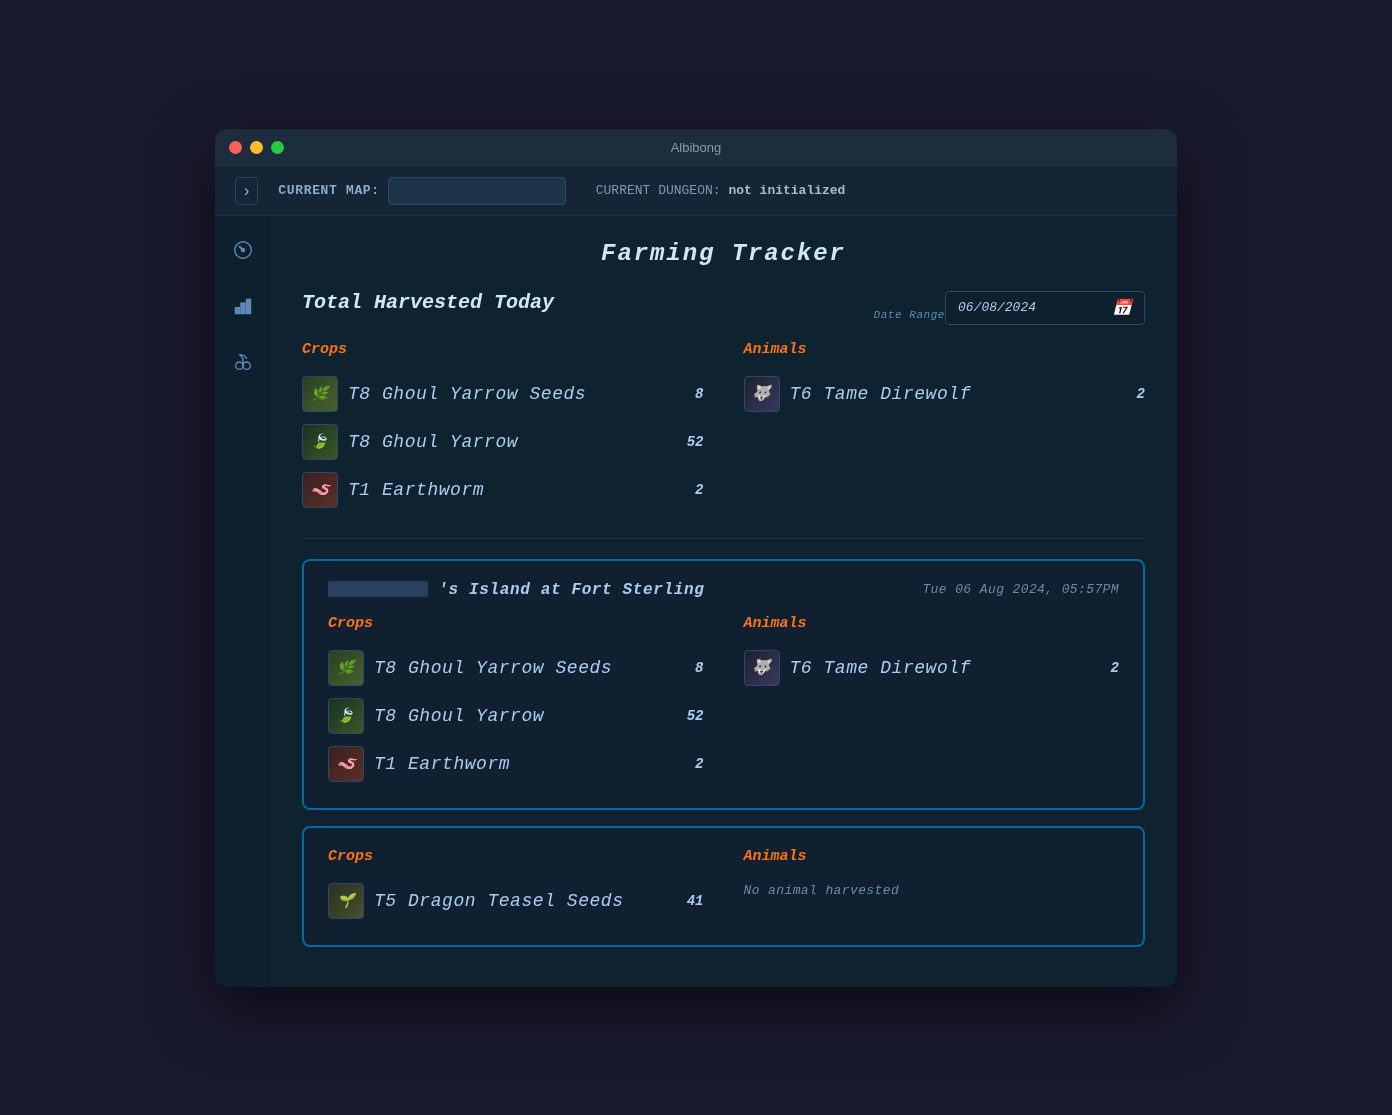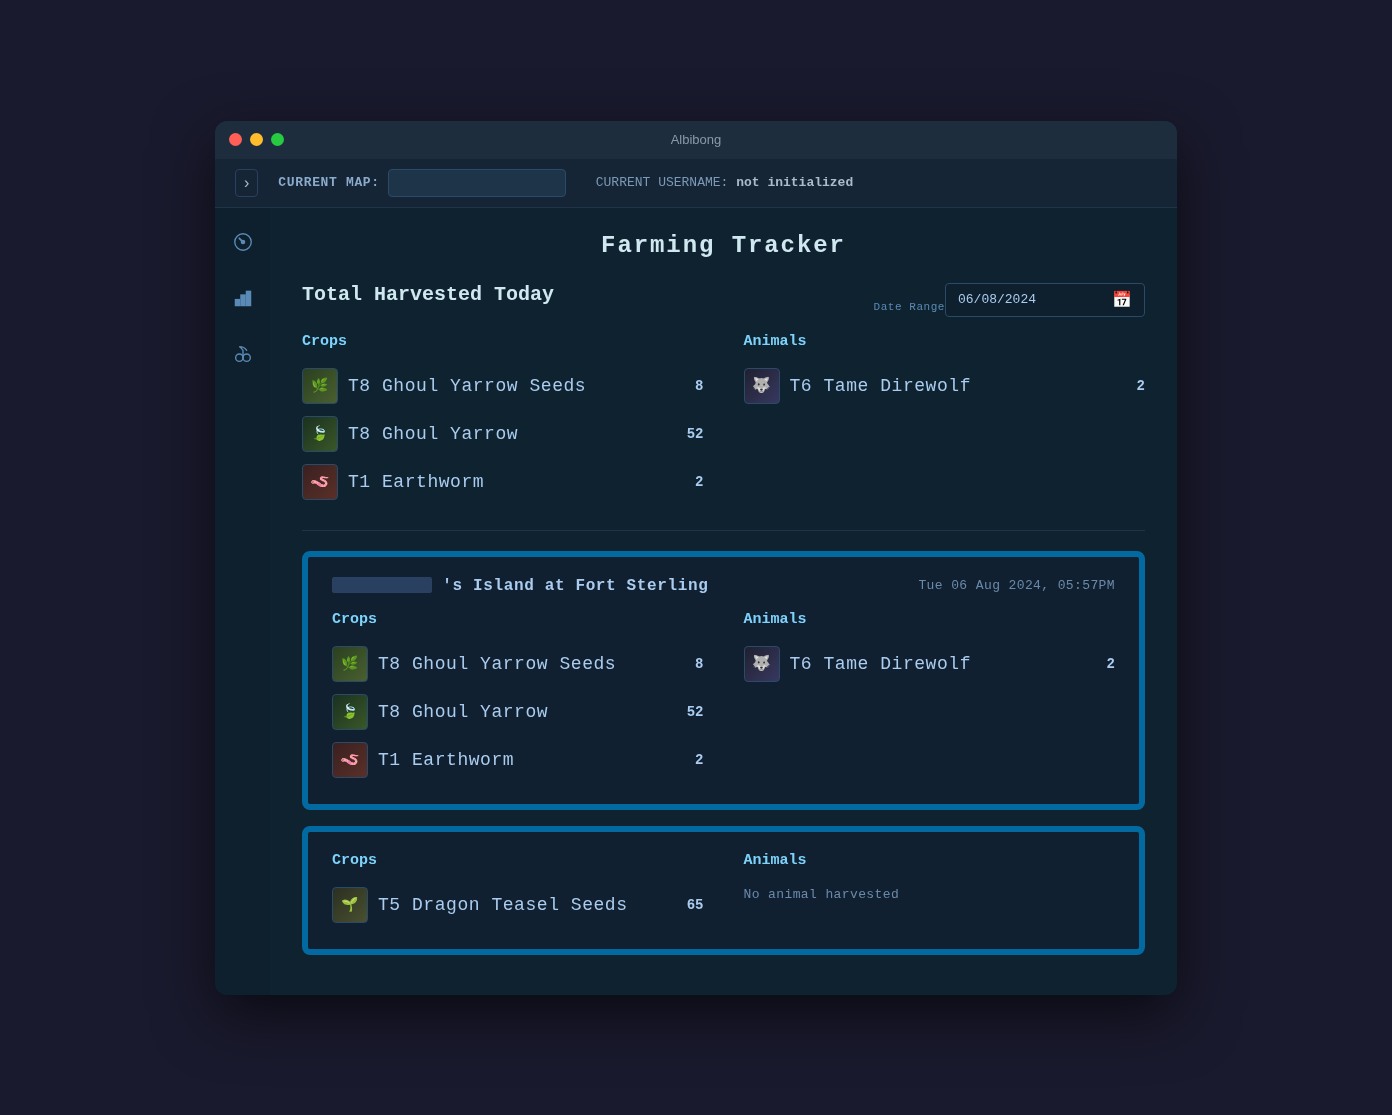--- a/index.html
+++ b/index.html
@@ -136,20 +136,21 @@
       color: #5a8ab5;
       cursor: pointer;
       border-radius: 6px;
       font-size: 18px;
     }
 
     .content {
       flex: 1;
       padding: 24px 32px;
       overflow-y: auto;
+      font-style: italic;
     }
 
     .page-title {
       text-align: center;
       color: #d0e8f0;
       font-size: 24px;
       font-weight: bold;
       letter-spacing: 0.08em;
       margin-bottom: 24px;
     }
@@ -211,21 +212,21 @@
     .columns {
       display: flex;
       gap: 40px;
     }
 
     .column {
       flex: 1;
     }
 
     .column-title {
-      color: #7dd3fc;
+      color: #f97316;
       font-size: 15px;
       font-weight: bold;
       margin-bottom: 12px;
     }
 
     .item-row {
       display: flex;
       align-items: center;
       gap: 10px;
       padding: 6px 0;
@@ -263,21 +264,21 @@
       border: none;
       border-top: 1px solid #1e3448;
       margin: 20px 0;
     }
 
     .harvest-card {
       background: #102030;
       border-radius: 8px;
       padding: 20px 24px;
       margin-bottom: 16px;
-      border: 6px solid #0369a1;
+      border: 2px solid #0369a1;
     }
 
     .card-header {
       display: flex;
       justify-content: space-between;
       align-items: center;
       margin-bottom: 16px;
     }
 
     .card-title {
@@ -367,21 +368,21 @@
   <div class="header-bar">
     <button class="menu-toggle">›</button>
 
 
     <div class="header-field">
       <span class="header-field-label">CURRENT MAP:</span>
       <input class="header-field-value" type="text" value="" style="">
     </div>
 
     <div class="header-dungeon">
-      <span>CURRENT USERNAME:</span>
+      <span>CURRENT DUNGEON:</span>
       <strong>not initialized</strong>
     </div>
   </div>
 
   <div class="main-layout">
 
     <div class="sidebar">
       <div class="sidebar-icon">
         <svg class="sidebar-svg" viewBox="0 0 24 24">
           <circle cx="12" cy="12" r="9" stroke="#5a8ab5" stroke-width="1.5" fill="none"></circle>
@@ -500,21 +501,21 @@
       </div>
 
       <div class="harvest-card">
         <div class="columns">
           <div class="column">
             <div class="column-title">Crops</div>
             <div>
               <div class="item-row">
                 <div class="item-icon icon-dragon-teasel">🌱</div>
                 <span class="item-name">T5 Dragon Teasel Seeds</span>
-                <span class="item-count">65</span>
+                <span class="item-count">41</span>
               </div>
             </div>
           </div>
           <div class="column">
             <div class="column-title">Animals</div>
             <div>
               <p class="no-animal">No animal harvested</p>
             </div>
           </div>
         </div>

